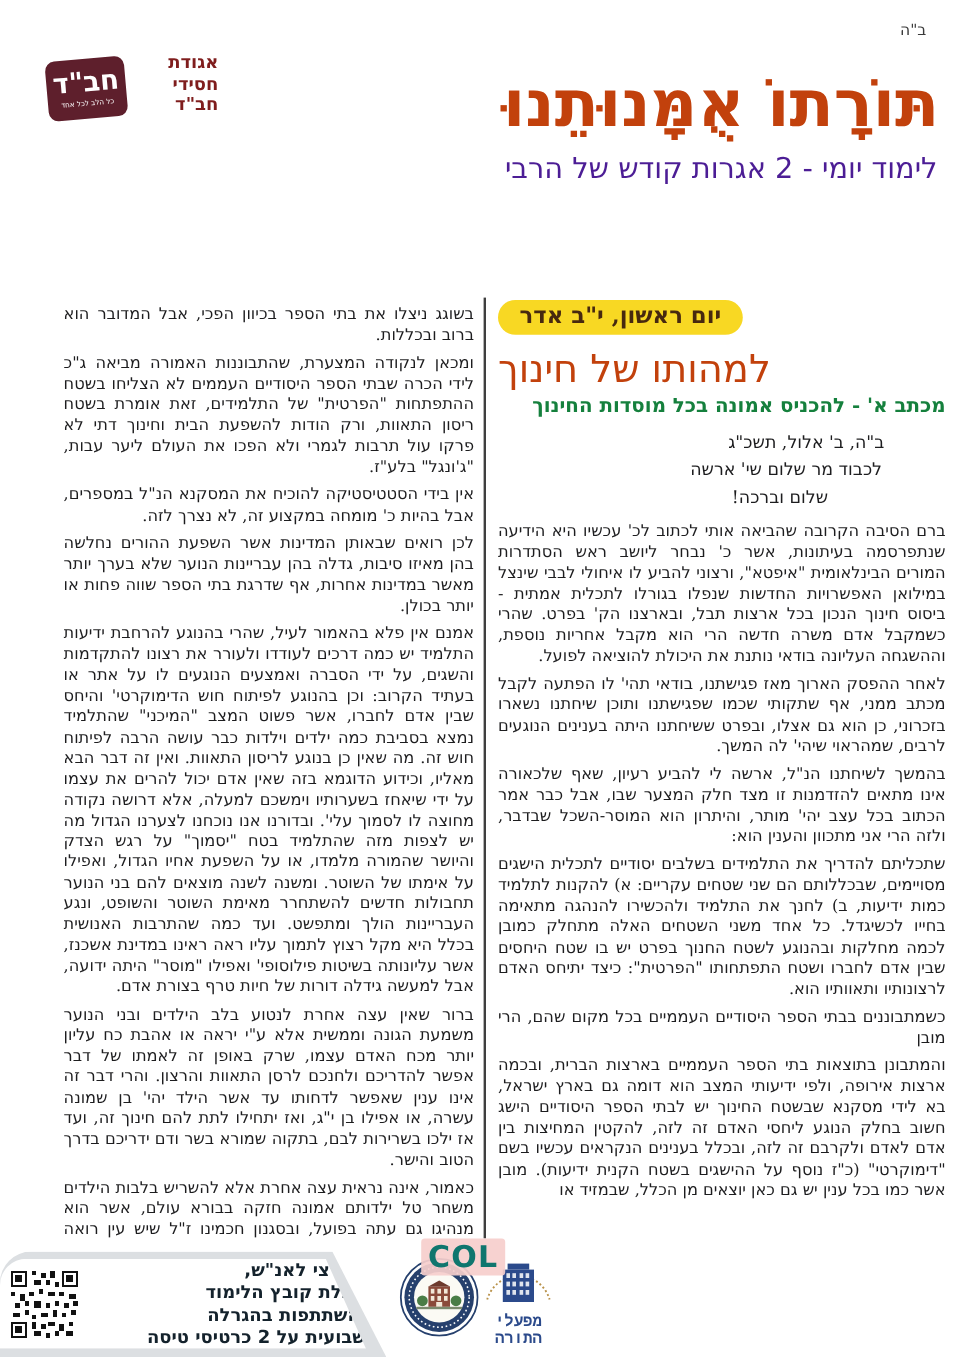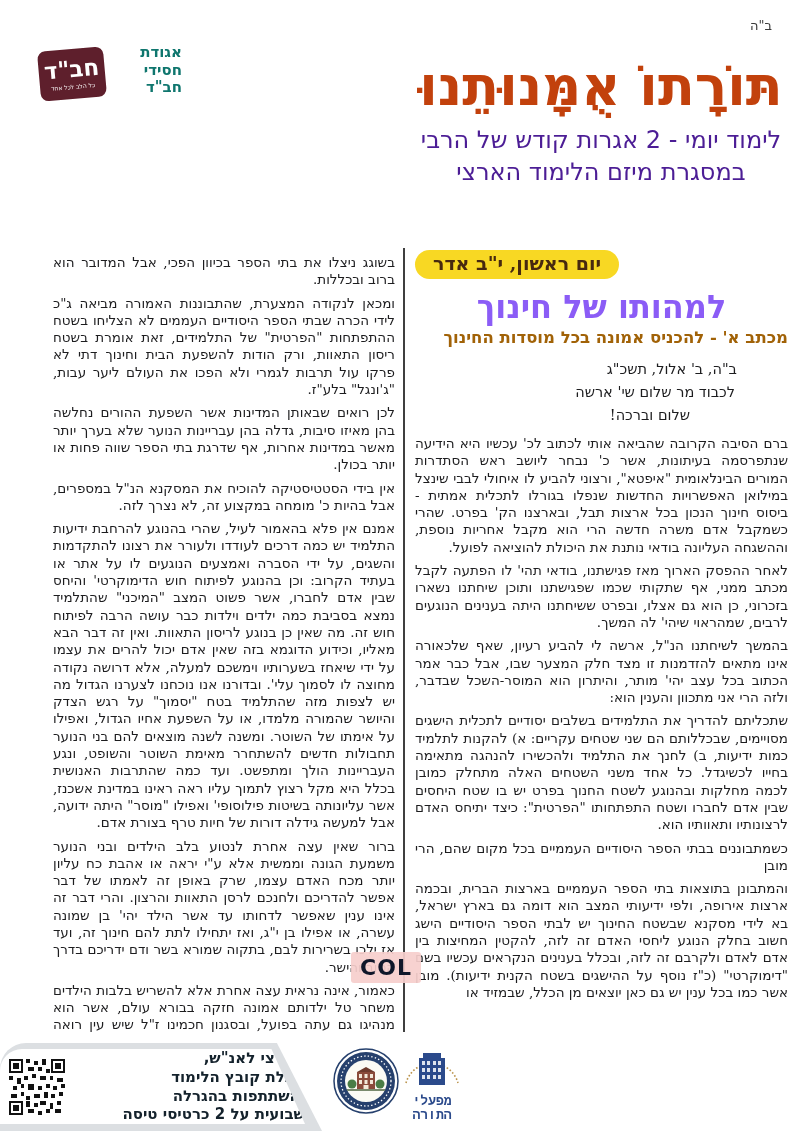--- a/index.html
+++ b/index.html
@@ -14,21 +14,21 @@
   
   .agudah{position:absolute;top:44px;left:36px;width:150px;height:70px;direction:rtl;}
   .chabad-badge{
     position:absolute;left:4px;top:6px;width:64px;height:48px;background:#5e1f2c;
     border-radius:7px;transform:rotate(-5deg);display:flex;flex-direction:column;
     align-items:center;justify-content:center;color:#fff;box-shadow:0 0 0 1px #5e1f2c;
   }
   .chabad-badge .big{font-weight:bold;font-size:23px;line-height:1;}
   .chabad-badge .tag{font-size:6px;margin-top:2px;}
   .agudah-lines{position:absolute;left:76px;top:0;width:70px;text-align:right;
-    color:#0f766e;font-weight:bold;font-size:15px;line-height:1.18;}
+    color:#7f1d1d;font-weight:bold;font-size:15px;line-height:1.18;}
   
   .masthead{position:absolute;top:50px;right:10px;width:378px;text-align:center;}
   .main-title{
     margin:0;font-size:54px;font-weight:bold;color:#c2410c;white-space:nowrap;
     font-family:"DejaVu Serif","DejaVu Sans",sans-serif;line-height:1.35;
   }
   .sub-lines{margin-top:2px;font-size:24px;color:#4c1d95;line-height:1.32;font-weight:500;}
   
   .divider{position:absolute;left:403px;top:248px;width:2px;height:784px;background:#3f3f3f;}
   
@@ -39,34 +39,34 @@
   .col{font-size:13.5px;line-height:17.3px;color:#1d1d1f;text-align:justify;
     font-family:"DejaVu Serif","DejaVu Sans",sans-serif;}
   .col p{margin:0 0 6px 0;}
   .col-left p:first-child{margin-top:6px;}
   
   .date-badge-wrap{text-align:left;direction:ltr;margin:2px 0 0 0;}
   .date-badge{
     display:inline-block;background:#f8d823;color:#47290f;font-weight:bold;
     font-size:19px;padding:5px 18px 7px 18px;border-radius:30px;direction:rtl;
   }
-  .article-title{margin:9px 0 2px 0;font-size:32px;font-weight:bold;color:#8b5cf6;
-    text-align:center;line-height:1.2;}
-  .article-subtitle{margin:0 0 12px 0;font-size:16.5px;font-weight:bold;color:#a16207;
+  .article-title{margin:9px 0 2px 0;font-size:32px;font-weight:normal;color:#c2410c;
+    text-align:left;line-height:1.2;}
+  .article-subtitle{margin:0 0 12px 0;font-size:16.5px;font-weight:bold;color:#15803d;
     text-align:right;}
   .letterhead{margin:0 0 8px 0;font-size:14.5px;line-height:23px;text-align:right;}
   .lh-1{padding-left:0;padding-right:51px;}
   .lh-2{padding-right:86px;}
   .lh-3{padding-right:53px;}
   .lh-4{padding-right:98px;}
   
   .watermark{
-    position:absolute;left:351px;top:952px;width:70px;height:31px;z-index:6;
-    background:rgba(246,206,204,0.92);border-radius:3px;color:#0f172a;
-    font-weight:bold;font-size:22px;letter-spacing:1px;direction:ltr;
+    position:absolute;left:351px;top:1032px;width:70px;height:31px;z-index:6;
+    background:rgba(246,206,204,0.92);border-radius:3px;color:#0f766e;
+    font-weight:bold;font-size:25px;letter-spacing:1px;direction:ltr;
     display:flex;align-items:center;justify-content:center;overflow:hidden;
   }
   
   .footer{position:absolute;left:0;bottom:0;width:800px;height:88px;direction:ltr;}
   .ribbon-gray{
     position:absolute;left:0;top:0;width:322px;height:88px;background:#dcdfe2;
     border-top-left-radius:26px;clip-path:polygon(0 0,86% 0,100% 100%,0 100%);
   }
   .ribbon-white{
     position:absolute;left:0;top:6px;width:305px;height:75px;background:#ffffff;
@@ -99,21 +99,20 @@
       <div>אגודת</div>
       <div>חסידי</div>
       <div>חב"ד</div>
     </div>
   </div>
 
   <div class="masthead">
     <h1 class="main-title">תּוֹרָתוֹ אֻמָּנוּתֵנוּ</h1>
     <div class="sub-lines">
       <div>לימוד יומי - 2 אגרות קודש של הרבי</div>
-      <div>במסגרת מיזם הלימוד הארצי</div>
     </div>
   </div>
 
   <div class="divider"></div>
 
   <main class="columns">
 
     <section class="col col-right">
       <div class="date-badge-wrap">
         <span class="date-badge">יום ראשון, י"ב אדר</span>
@@ -129,22 +128,22 @@
       <p>לאחר ההפסק הארוך מאז פגישתנו, בודאי תהי' לו הפתעה לקבל מכתב ממני, אף שתקותי שכמו שפגישתנו ותוכן שיחתנו נשארו בזכרוני, כן הוא גם אצלו, ובפרט ששיחתנו היתה בענינים הנוגעים לרבים, שמהראוי שיהי' לה המשך.</p>
       <p>בהמשך לשיחתנו הנ"ל, ארשה לי להביע רעיון, שאף שלכאורה אינו מתאים להזדמנות זו מצד חלק המצער שבו, אבל כבר אמר הכתוב בכל עצב יהי' מותר, והיתרון הוא המוסר-השכל שבדבר, ולזה הרי אני מתכוון והענין הוא:</p>
       <p>שתכליתם להדריך את התלמידים בשלבים יסודיים לתכלית הישגים מסויימים, שבכללותם הם שני שטחים עקריים: א) להקנות לתלמיד כמות ידיעות, ב) לחנך את התלמיד ולהכשירו להנהגה מתאימה בחייו לכשיגדל. כל אחד משני השטחים האלה מתחלק כמובן לכמה מחלקות ובהנוגע לשטח החנוך בפרט יש בו שטח היחסים שבין אדם לחברו ושטח התפתחותו "הפרטית": כיצד יתיחס האדם לרצונותיו ותאוותיו הוא.</p>
       <p>כשמתבוננים בבתי הספר היסודיים העממיים בכל מקום שהם, הרי מובן</p>
       <p>והמתבונן בתוצאות בתי הספר העממיים בארצות הברית, ובכמה ארצות אירופה, ולפי ידיעותי המצב הוא דומה גם בארץ ישראל, בא לידי מסקנא שבשטח החינוך יש לבתי הספר היסודיים הישג חשוב בחלק הנוגע ליחסי האדם זה לזה, להקטין המחיצות בין אדם לאדם ולקרבם זה לזה, ובכלל בענינים הנקראים עכשיו בשם "דימוקרטי" (כ"ז נוסף על ההישגים בשטח הקנית ידיעות). מובן אשר כמו בכל ענין יש גם כאן יוצאים מן הכלל, שבמזיד או</p>
     </section>
 
     <section class="col col-left">
       <p>בשוגג ניצלו את בתי הספר בכיוון הפכי, אבל המדובר הוא ברוב ובכללות.</p>
       <p>ומכאן לנקודה המצערת, שהתבוננות האמורה מביאה ג"כ לידי הכרה שבתי הספר היסודיים העממים לא הצליחו בשטח ההתפתחות "הפרטית" של התלמידים, זאת אומרת בשטח ריסון התאוות, ורק הודות להשפעת הבית וחינוך דתי לא פרקו עול תרבות לגמרי ולא הפכו את העולם ליער עבות, "ג'ונגל" בלע"ז.</p>
+      <p>אין בידי הסטטיסטיקה להוכיח את המסקנא הנ"ל במספרים, אבל בהיות כ' מומחה במקצוע זה, לא נצרך לזה.</p>
       <p>לכן רואים שבאותן המדינות אשר השפעת ההורים נחלשה בהן מאיזו סיבות, גדלה בהן עבריינות הנוער שלא בערך יותר מאשר במדינות אחרות, אף שדרגת בתי הספר שווה פחות או יותר בכולן.</p>
-      <p>אין בידי הסטטיסטיקה להוכיח את המסקנא הנ"ל במספרים, אבל בהיות כ' מומחה במקצוע זה, לא נצרך לזה.</p>
       <p>אמנם אין פלא בהאמור לעיל, שהרי בהנוגע להרחבת ידיעות התלמיד יש כמה דרכים לעודדו ולעורר את רצונו להתקדמות והשגים, על ידי הסברה ואמצעים הנוגעים לו על אתר או בעתיד הקרוב: וכן בהנוגע לפיתוח חוש הדימוקרטי' והיחס שבין אדם לחברו, אשר פשוט המצב "המיכני" שהתלמיד נמצא בסביבת כמה ילדים וילדות כבר עושה הרבה לפיתוח חוש זה. מה שאין כן בנוגע לריסון התאוות. ואין זה דבר הבא מאליו, וכידוע הדוגמא בזה שאין אדם יכול להרים את עצמו על ידי שיאחז בשערותיו וימשכם למעלה, אלא דרושה נקודה מחוצה לו לסמוך עלי'. ובדורנו אנו נוכחנו לצערנו הגדול מה יש לצפות מזה שהתלמיד בטח "יסמוך" על רגש הצדק והיושר שהמורה מלמדו, או על השפעת אחיו הגדול, ואפילו על אימתו של השוטר. ומשנה לשנה מוצאים להם בני הנוער תחבולות חדשים להשתחרר מאימת השוטר והשופט, ונגע העבריינות הולך ומתפשט. ועד כמה שהתרבות האנושית בכלל היא מקל רצוץ לתמוך עליו ראה ראינו במדינת אשכנז, אשר עליונותה בשיטות פילוסופי' ואפילו "מוסר" היתה ידועה, אבל למעשה גידלה דורות של חיות טרף בצורת אדם.</p>
       <p>ברור שאין עצה אחרת לנטוע בלב הילדים ובני הנוער משמעת הגונה וממשית אלא ע"י יראה או אהבת כח עליון יותר מכח האדם עצמו, שרק באופן זה לאמתו של דבר אפשר להדריכם ולחנכם לרסן התאוות והרצון. והרי דבר זה אינו ענין שאפשר לדחותו עד אשר הילד יהי' בן שמונה עשרה, או אפילו בן י"ג, ואז יתחילו לתת להם חינוך זה, ועד אז ילכו בשרירות לבם, בתקוה שמורא בשר ודם ידריכם בדרך הטוב והישר.</p>
       <p>כאמור, אינה נראית עצה אחרת אלא להשריש בלבות הילדים משחר טל ילדותם אמונה חזקה בבורא עולם, אשר הוא מנהיגו גם עתה בפועל, ובסגנון חכמינו ז"ל שיש עין רואה ואוזן שומעת וכל מעשיך בספר נכתבים: בספר שאי אפשר לזייפו, ועין ואוזן שאי אפשר לשחדם או להוליכם שולל על ידי כל מיני ערמומיות והתחכמות.</p>
     </section>
   </main>
 
   <div class="watermark">COL</div>
 
   <footer class="footer">
     <div class="ribbon-gray"></div>

